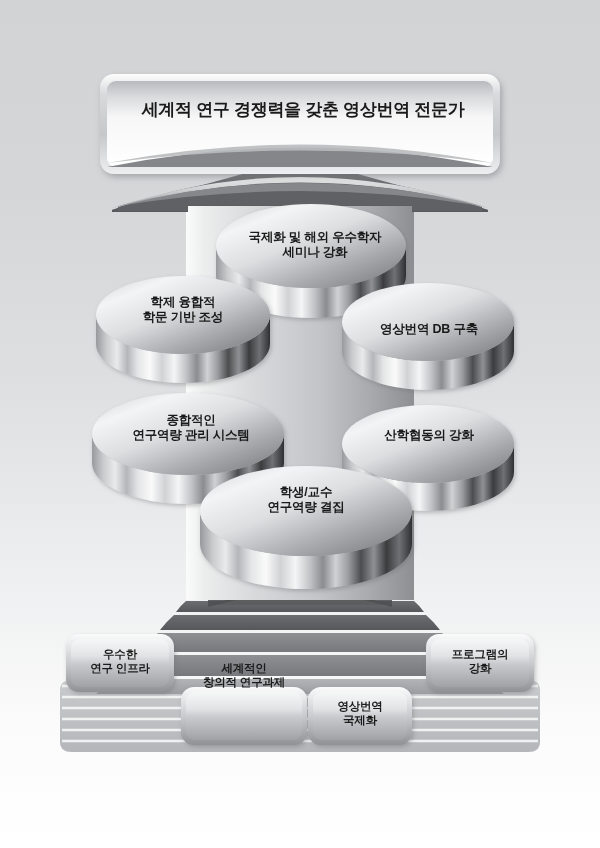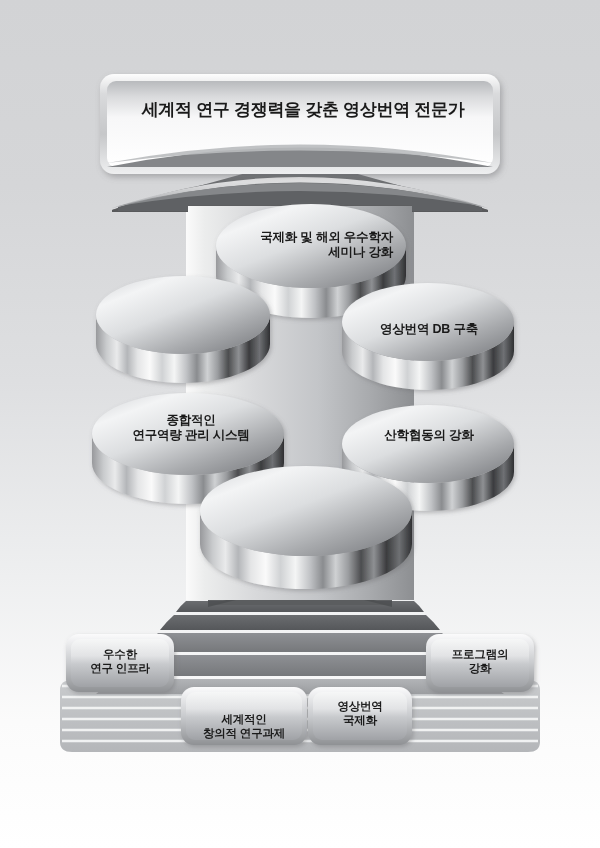--- a/index.html
+++ b/index.html
@@ -40,33 +40,33 @@
   #title-text {
     left: 108px;
     top: 100px;
     width: 390px;
     font-size: 17px;
     letter-spacing: -0.3px;
   }
   .node-text {
     font-size: 12.5px;
   }
-  #node-text-0 { left: 203px; top: 230px; width: 190px; text-align: right; }
+  #node-text-0 { left: 220px; top: 230px; width: 190px; }
   #node-text-1 { left: 98px;  top: 295px; width: 170px; }
   #node-text-2 { left: 344px; top: 306px; width: 170px; margin-top: 16px; }
   #node-text-3 { left: 96px;  top: 413px; width: 190px; }
   #node-text-4 { left: 344px; top: 428px; width: 170px; }
   #node-text-5 { left: 213px; top: 485px; width: 186px; }
 
   .box-text {
     font-size: 11.5px;
     color: #1b1b1b;
   }
   #box-text-0 { left: 70px;  top: 647px; width: 100px; text-align: center; }
-  #box-text-1 { left: 186px; top: 712px; width: 116px; }
+  #box-text-1 { left: 186px; top: 661px; width: 116px; }
   #box-text-2 { left: 312px; top: 699px; width: 96px;  }
   #box-text-3 { left: 430px; top: 647px; width: 100px; }
 </style>
 </head>
 <body>
 
 <div id="stage">
 
   <svg class="svg-layer" viewBox="0 0 600 848" xmlns="http://www.w3.org/2000/svg">
     <defs>
@@ -261,24 +261,28 @@
     <g filter="url(#tinyShadow)">
       <rect x="426" y="634" width="108" height="58" rx="13" ry="13" fill="url(#gBoxFrame)"></rect>
       <rect x="431" y="639" width="98" height="48" rx="9" ry="9" fill="url(#gBoxFace)"></rect>
     </g>
   </svg>
 
   <div class="txt" id="title-text">세계적 연구 경쟁력을 갖춘 영상번역 전문가</div>
 
   <div class="txt node-text" id="node-text-0">국제화 및 해외 우수학자
 세미나 강화</div>
+  <div class="txt node-text" id="node-text-1">학제 융합적
+학문 기반 조성</div>
   <div class="txt node-text" id="node-text-2">영상번역 DB 구축</div>
   <div class="txt node-text" id="node-text-4">산학협동의 강화</div>
   <div class="txt node-text" id="node-text-3">종합적인
 연구역량 관리 시스템</div>
+  <div class="txt node-text" id="node-text-5">학생/교수
+연구역량 결집</div>
 
   <div class="txt box-text" id="box-text-0">우수한
 연구 인프라</div>
   <div class="txt box-text" id="box-text-1">세계적인
 창의적 연구과제</div>
   <div class="txt box-text" id="box-text-2">영상번역
 국제화</div>
   <div class="txt box-text" id="box-text-3">프로그램의
 강화</div>
 

